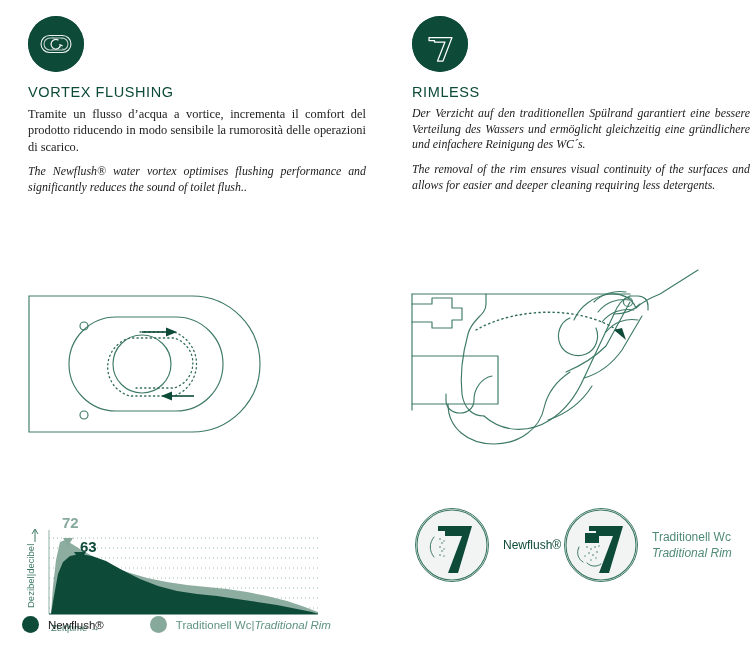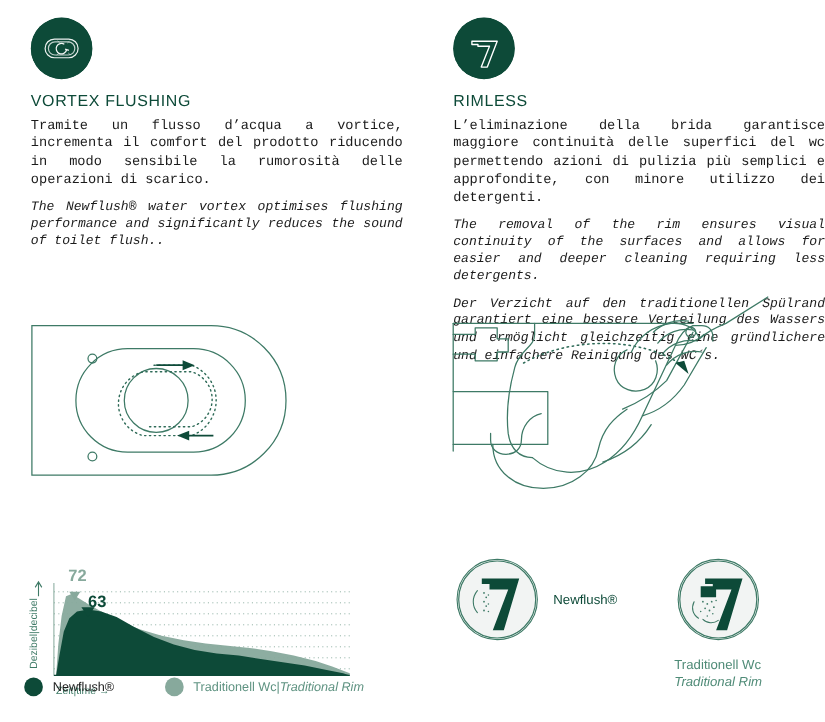--- a/index.html
+++ b/index.html
@@ -42,21 +42,21 @@
     font-family: "Liberation Sans", sans-serif;
     font-size: 14.5px;
     letter-spacing: 0.6px;
     color: #0d4a38;
     margin-top: 12px;
     margin-bottom: 6px;
     font-weight: 400;
   }
 
   .para {
-    font-family: Liberation Mono, monospace;
+    font-family: Liberation Serif, serif;
     font-size: 12.4px;
     line-height: 1.32;
     color: #1b1b1b;
     text-align: justify;
     margin: 0 0 9px 0;
   }
   .para.it {
     font-style: italic;
     font-size: 11.9px;
   }
@@ -107,21 +107,21 @@
 
   
   .compare {
     position: absolute;
     top: 508px;
     display: flex;
     align-items: center;
     gap: 14px;
   }
   .compare.one { left: 415px; }
-  .compare.two { left: 613px; flex-direction: column; }
+  .compare.two { left: 564px; }
 
   .compare-circle {
     width: 72px;
     height: 72px;
     border-radius: 50%;
     border: 1.2px solid #3e7a66;
     background: #f2f4f3;
     overflow: hidden;
     position: relative;
     flex: none;
@@ -167,23 +167,22 @@
   </div>
 
   <div class="feature right">
     <div class="badge-circle">
       <svg width="56" height="56" viewBox="0 0 56 56" aria-hidden="true">
         <circle cx="28" cy="28" r="28" fill="#0d4a38"></circle>
         <path d="M17 24.5 L17 21.5 L40 21.5 L31 45 L25.5 45 L33 26 L22.5 26 L22.5 24.5 Z" fill="none" stroke="#ffffff" stroke-width="1.25" stroke-linejoin="round"></path>
       </svg>
     </div>
     <div class="feature-title">RIMLESS</div>
-    <p class="para">L’eliminazione della brida garantisce maggiore continuità delle superfici del wc permettendo azioni di pulizia più semplici e approfondite, con minore utilizzo dei detergenti.</p>
+    <p class="para it">Der Verzicht auf den traditionellen Spülrand garantiert eine bessere Verteilung des Wassers und ermöglicht gleichzeitig eine gründlichere und einfachere Reinigung des WC´s.</p>
     <p class="para it">The removal of the rim ensures visual continuity of the surfaces and allows for easier and deeper cleaning requiring less detergents.</p>
-    <p class="para it">Der Verzicht auf den traditionellen Spülrand garantiert eine bessere Verteilung des Wassers und ermöglicht gleichzeitig eine gründlichere und einfachere Reinigung des WC´s.</p>
   </div>
 
   <div class="diagram left">
     <svg width="290" height="185" viewBox="0 0 290 185" aria-hidden="true">
       <g fill="none" stroke="#3e7a66" stroke-width="1.15">
 
         <path d="M5 24 L168 24 A68 68 0 0 1 168 160 L5 160 Z"></path>
 
         <path d="M92 45 L152 45 A46 46 0 0 1 152 139 L92 139 A46 46 0 0 1 92 45 Z"></path>
 

